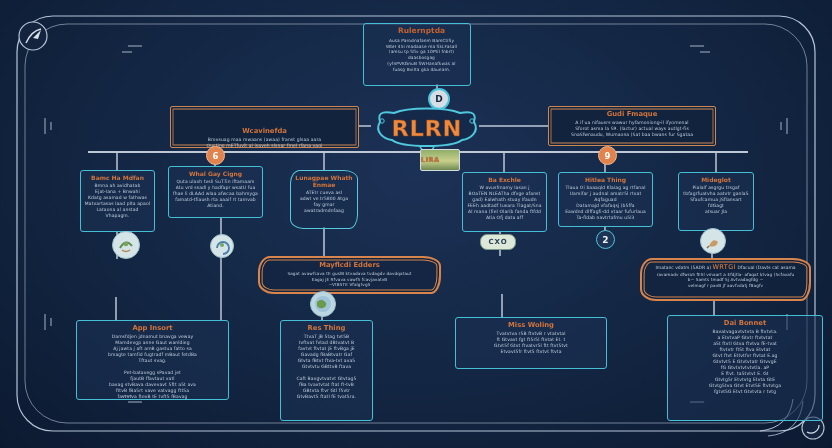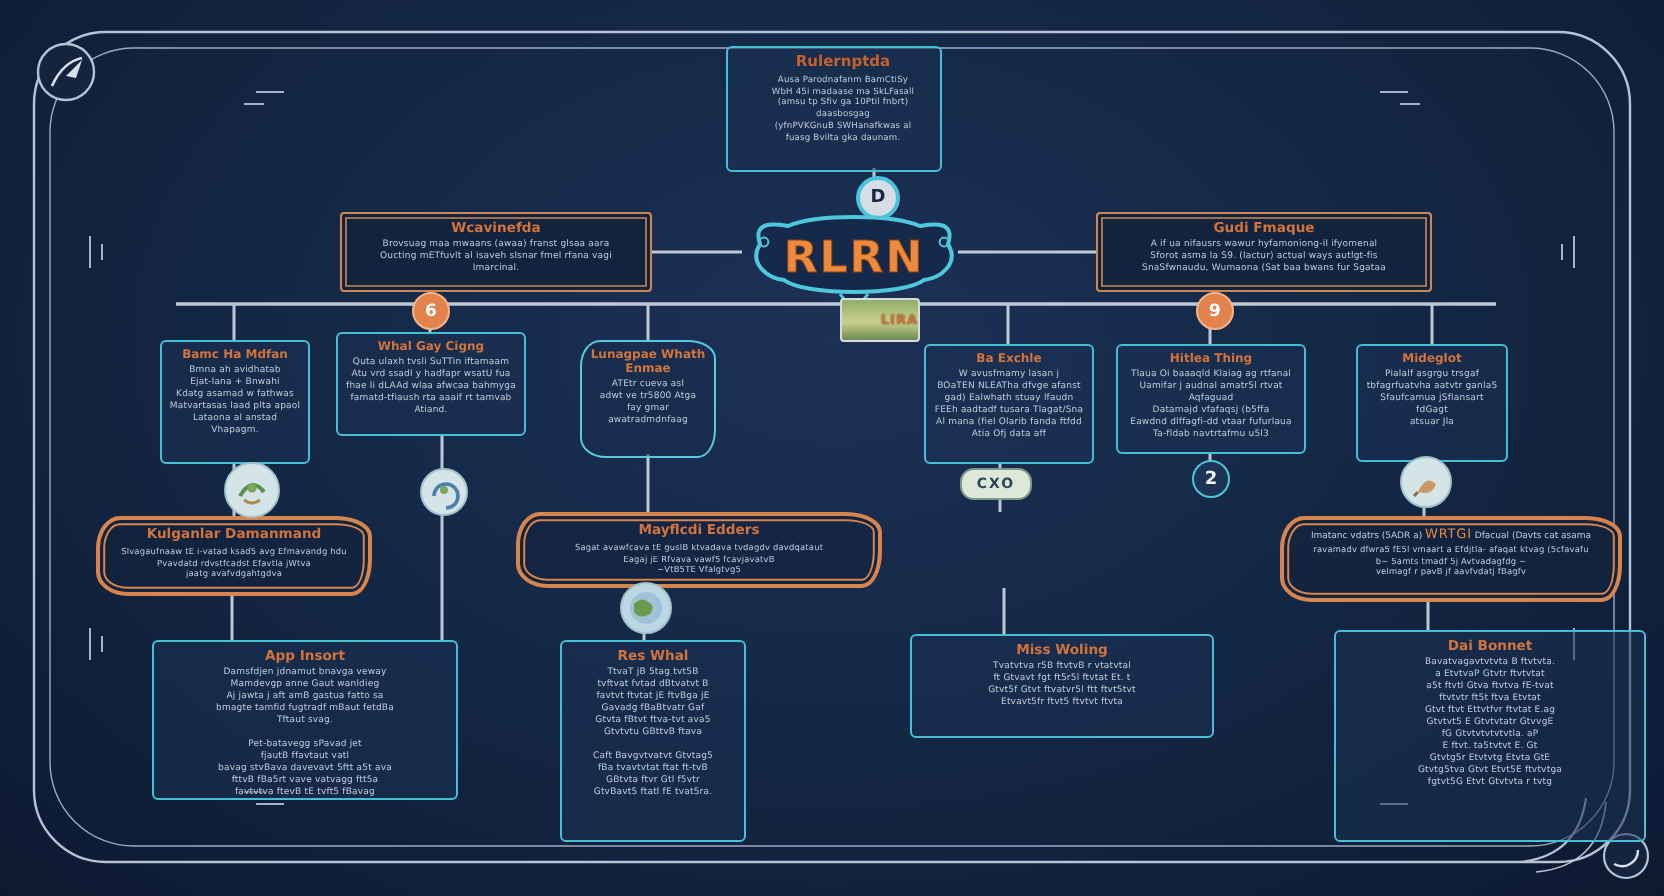--- a/index.html
+++ b/index.html
@@ -26,21 +26,21 @@
   .badge.orange{width:17px;height:17px;background:#e2834d;border:1.5px solid #f2b68a;color:#fff;font-size:8.5px;}
   .badge.navy{width:17px;height:17px;background:#1d3457;border:1.8px solid #4fc7dc;color:#eef4fa;font-size:9px;}
   .icond{position:absolute;border-radius:50%;background:#d5e4e7;border:1.5px solid #9fc3cc;z-index:4;
     display:flex;align-items:center;justify-content:center;}
   .pill{position:absolute;width:34px;height:14px;border-radius:7px;background:#dde8d8;border:1.5px solid #7e9a8c;
     color:#2b4258;font-weight:bold;font-size:7px;letter-spacing:1px;display:flex;align-items:center;justify-content:center;z-index:4;}
   .banner{position:absolute;left:368px;top:106px;width:118px;height:56px;z-index:6;}
   .thumb{position:absolute;left:420px;top:149px;width:40px;height:22px;z-index:7;box-sizing:border-box;
     border:1.5px solid #d5dbdf;border-radius:2px;
     background:linear-gradient(180deg,#8fae69 0%,#c9d08c 55%,#6e8a52 100%);
-    display:flex;align-items:center;justify-content:flex-end;}
+    display:flex;align-items:center;justify-content:flex-start;}
   .thumb span{color:#d2743c;font-weight:bold;font-size:6.5px;letter-spacing:.5px;text-shadow:0 0 1px #3c4c2c;}
   .jlead{color:#bfccdb;font-size:4.5px;line-height:1.35;}
   .jlead .hl{color:#e8863f;font-weight:normal;font-size:6.5px;letter-spacing:.4px;}
 </style>
 </head>
 <body>
 
 <div class="stage">
 
   <svg class="layer" width="832" height="448" viewBox="0 0 832 448">
@@ -113,21 +113,21 @@
     <path d="M52,41 L59,50 L66,41" fill="#152a4a" stroke="#4fc7dc" stroke-width="1.5"></path>
     <circle cx="14" cy="15" r="2.2" fill="none" stroke="#4fc7dc" stroke-width="1"></circle>
     <circle cx="104" cy="15" r="2.2" fill="none" stroke="#4fc7dc" stroke-width="1"></circle>
     <text x="59" y="30" text-anchor="middle" font-size="22" font-weight="bold" fill="#ee8a3e" stroke="#8a4318" stroke-width="0.5" letter-spacing="1" font-family="DejaVu Sans, sans-serif">RLRN</text>
   </svg>
 
   <div class="thumb">
     <span>LIRA</span>
   </div>
 
-  <div class="box orangeframe" style="left:170px;top:106px;width:156px;height:40px;padding:3px 6px;">
+  <div class="box orangeframe" style="left:170px;top:106px;width:189px;height:40px;padding:20px 6px;">
     <div class="bt med">Wcavinefda</div>
     <div class="bb">Brovsuag maa mwaans (awaa) franst glsaa aara
 Oucting mETfuvlt al isaveh slsnar fmel rfana vagi
 Imarcinal.</div>
   </div>
   <div class="box orangeframe" style="left:548px;top:106px;width:168px;height:40px;padding:3px 6px;">
     <div class="bt med">Gudi Fmaque</div>
     <div class="bb">A if ua nifausrs wawur hyfamoniong-il ifyomenal
 Sforot asma la S9. (lactur) actual ways autlgt-fis
 SnaSfwnaudu, Wumaona (Sat baa bwans fur Sgataa</div>
@@ -213,26 +213,20 @@
       <path d="M6,15 l-2,2" stroke="#8a6a42" stroke-width="1.5"></path>
     </svg>
   </div>
   <div class="icond" style="left:310px;top:291px;width:24px;height:24px;background:#bcd7e2;">
     <svg width="20" height="20" viewBox="0 0 20 20">
       <circle cx="10" cy="10" r="8" fill="#9fc4d8"></circle>
       <path d="M4,8 q4,-4 7,-1 q4,2 1,6 q-5,3 -8,-1 z" fill="#6a9a4e"></path>
     </svg>
   </div>
 
-  <div class="box orangewavy" style="left:48px;top:258px;width:138px;height:40px;">
-    <div class="bt med">Kulganlar Damanmand</div>
-    <div class="bb" style="font-size:4.2px;">Slvagaufnaaw tE i-vatad ksad5 avg Efmavandg hdu
-Pvavdatd rdvstfcadst Efavtla jWtva
-jaatg avafvdgahtgdva</div>
-  </div>
   <div class="box orangewavy" style="left:258px;top:256px;width:183px;height:38px;">
     <div class="bt med">Mayflcdi Edders</div>
     <div class="bb" style="font-size:4.2px;">Sagat avawfcava tE guslB ktvadava tvdagdv davdqataut
 Eagaj jE Rfvava vawf5 fcavjavatvB
 ~VtB5TE Vfalgtvg5</div>
   </div>
   <div class="box orangewavy" style="left:640px;top:258px;width:171px;height:43px;">
     <div class="jlead">
       <span>Imatanc vdatrs (5ADR a)</span>
       <span class="hl">WRTGI</span>
@@ -252,21 +246,21 @@
 Tftaut svag.
 
 Pet-batavegg sPavad jet
 fjautB ffavtaut vatl
 bavag stvBava davevavt 5ftt a5t ava
 fttvB fBa5rt vave vatvagg ftt5a
 favtvtva ftevB tE tvft5 fBavag
 TftvBa, tata.</div>
   </div>
   <div class="box tealbox" style="left:280px;top:320px;width:93px;height:101px;">
-    <div class="bt med">Res Whal</div>
+    <div class="bt med">Res Thing</div>
     <div class="bb">TtvaT jB 5tag tvt5B
 tvftvat fvtad dBtvatvt B
 favtvt ftvtat jE ftvBga jE
 Gavadg fBaBtvatr Gaf
 Gtvta fBtvt ftva-tvt ava5
 Gtvtvtu GBttvB ftava
 
 Caft Bavgvtvatvt Gtvtag5
 fBa tvavtvtat ftat ft-tvB
 GBtvta ftvr Gtl f5vtr

